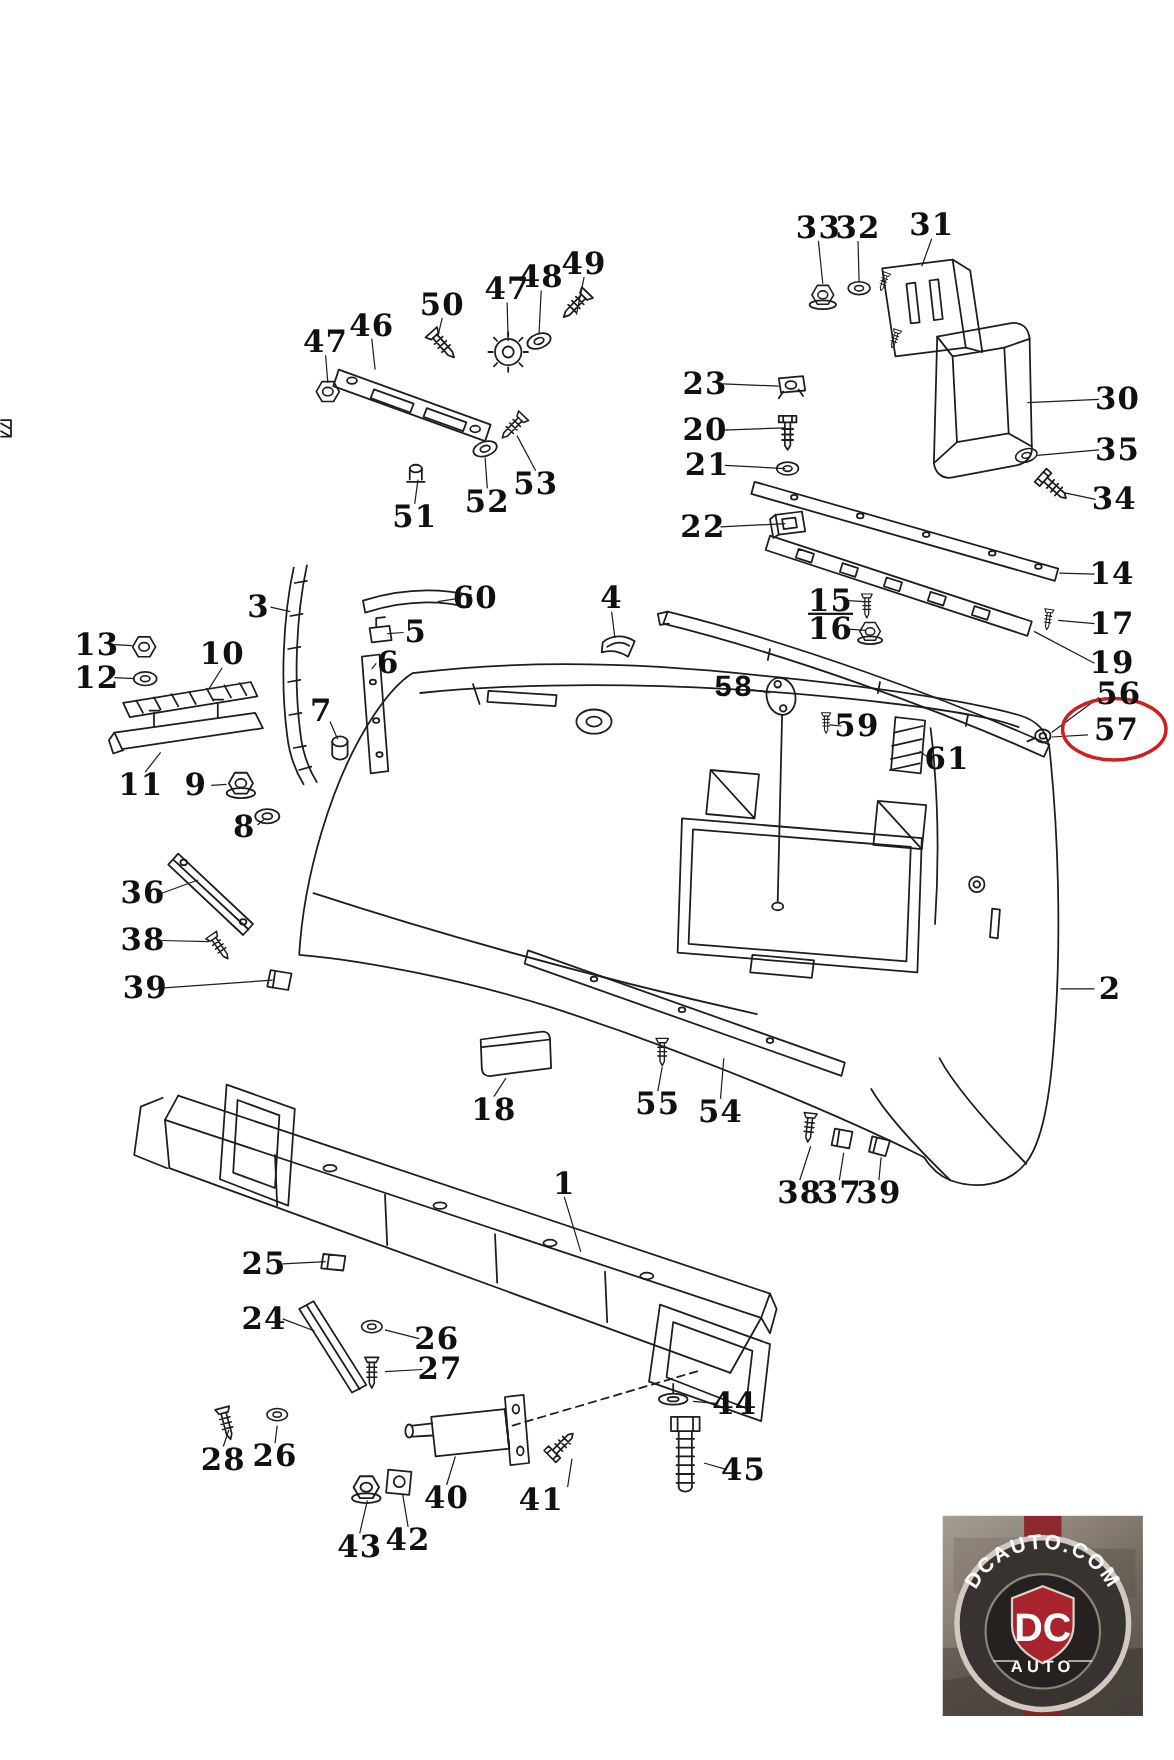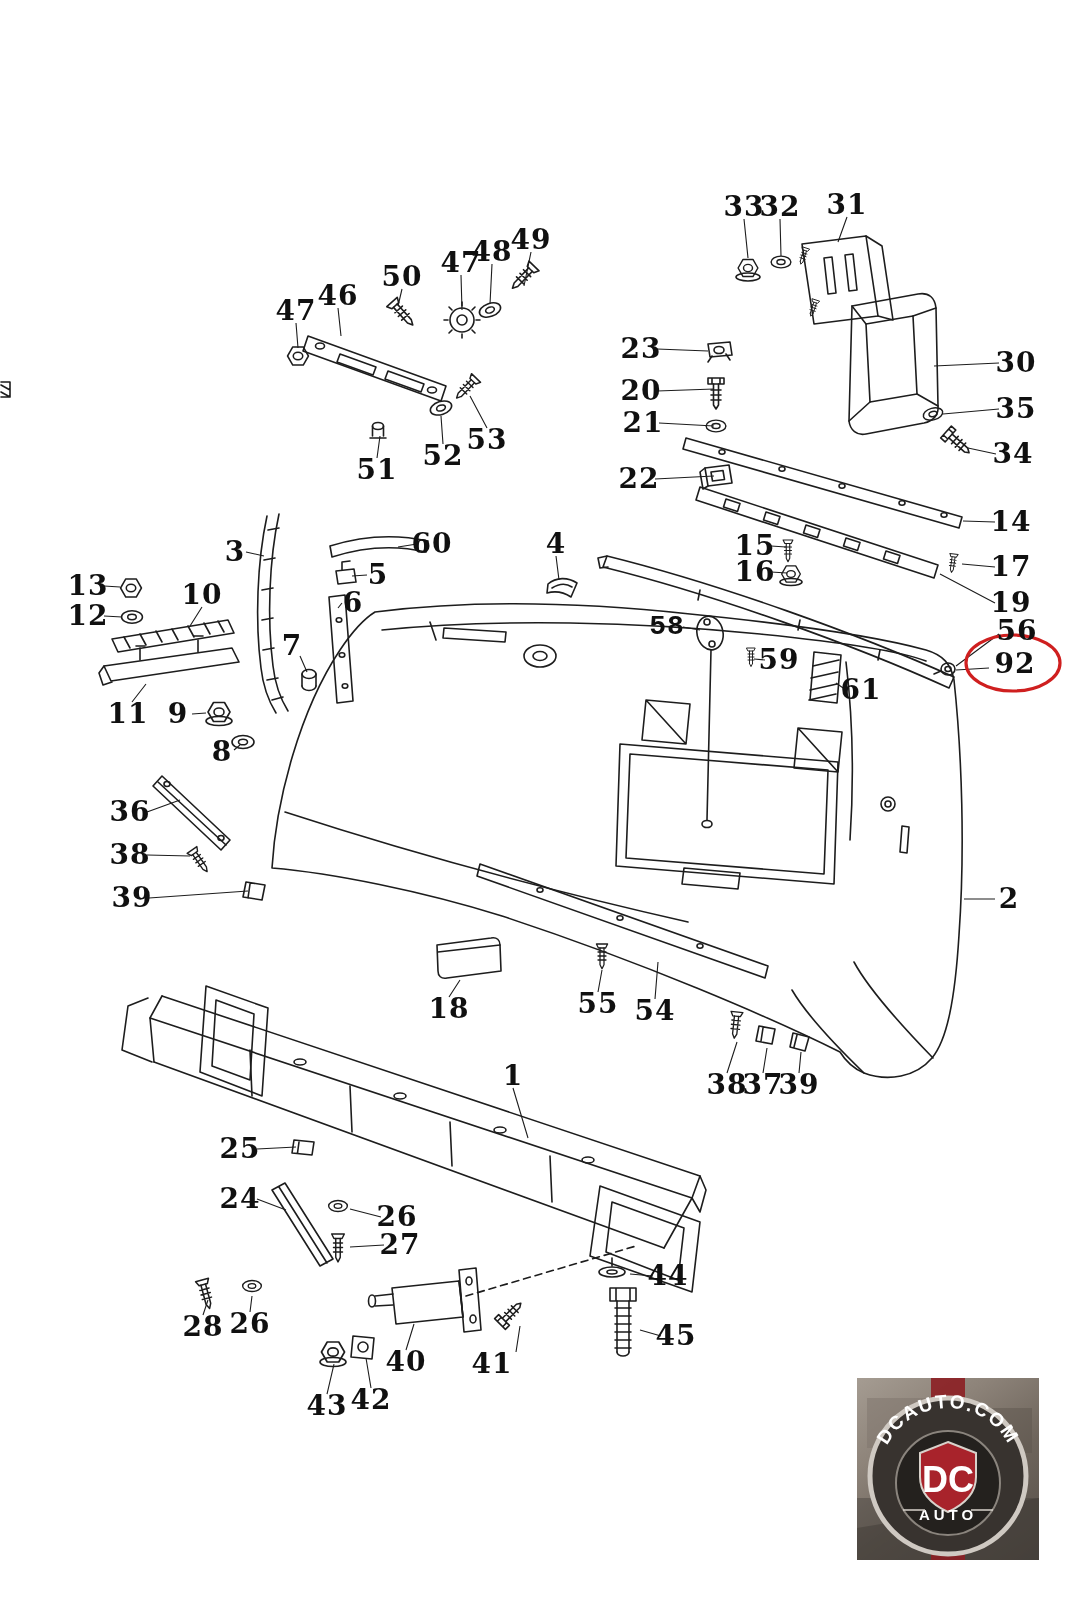--- a/index.html
+++ b/index.html
@@ -370,35 +370,35 @@
       <div class="part-label" style="left: 443px; top: 456px;">52</div>
       <div class="part-label" style="left: 487px; top: 440px;">53</div>
       <div class="part-label" style="left: 641px; top: 349px;">23</div>
       <div class="part-label" style="left: 641px; top: 391px;">20</div>
       <div class="part-label" style="left: 643px; top: 423px;">21</div>
       <div class="part-label" style="left: 639px; top: 479px;">22</div>
       <div class="part-label" style="left: 1011px; top: 522px;">14</div>
       <div class="part-label" style="left: 1011px; top: 567px;">17</div>
       <div class="part-label" style="left: 1011px; top: 603px;">19</div>
       <div class="part-label" style="left: 1017px; top: 631px;">56</div>
-      <div class="part-label" style="left: 1015px; top: 664px;">92</div>
+      <div class="part-label" style="left: 1015px; top: 664px;">57</div>
       <div class="part-label" style="left: 1009px; top: 899px;">2</div>
       <div class="part-label" style="left: 235px; top: 552px;">3</div>
       <div class="part-label" style="left: 432px; top: 544px;">60</div>
       <div class="part-label" style="left: 378px; top: 575px;">5</div>
       <div class="part-label" style="left: 353px; top: 603px;">6</div>
       <div class="part-label" style="left: 556px; top: 544px;">4</div>
       <div class="part-label" style="left: 88px; top: 586px;">13</div>
       <div class="part-label" style="left: 88px; top: 616px;">12</div>
       <div class="part-label" style="left: 202px; top: 595px;">10</div>
       <div class="part-label" style="left: 128px; top: 714px;">11</div>
       <div class="part-label" style="left: 178px; top: 714px;">9</div>
       <div class="part-label" style="left: 222px; top: 752px;">8</div>
       <div class="part-label" style="left: 292px; top: 646px;">7</div>
-      <div class="part-label" style="left: 755px; top: 546px;">15</div>
+      <div class="part-label" style="left: 755px; top: 546px; text-decoration: underline;">15</div>
       <div class="part-label" style="left: 755px; top: 572px;">16</div>
       <div class="part-label" style="left: 667px; top: 627px; font-family: Liberation Mono, monospace;">58</div>
       <div class="part-label" style="left: 779px; top: 660px;">59</div>
       <div class="part-label" style="left: 861px; top: 690px;">61</div>
       <div class="part-label" style="left: 130px; top: 812px; text-align: center;">36</div>
       <div class="part-label" style="left: 130px; top: 855px;">38</div>
       <div class="part-label" style="left: 132px; top: 898px;">39</div>
       <div class="part-label" style="left: 449px; top: 1009px;">18</div>
       <div class="part-label" style="left: 598px; top: 1004px;">55</div>
       <div class="part-label" style="left: 655px; top: 1011px;">54</div>

